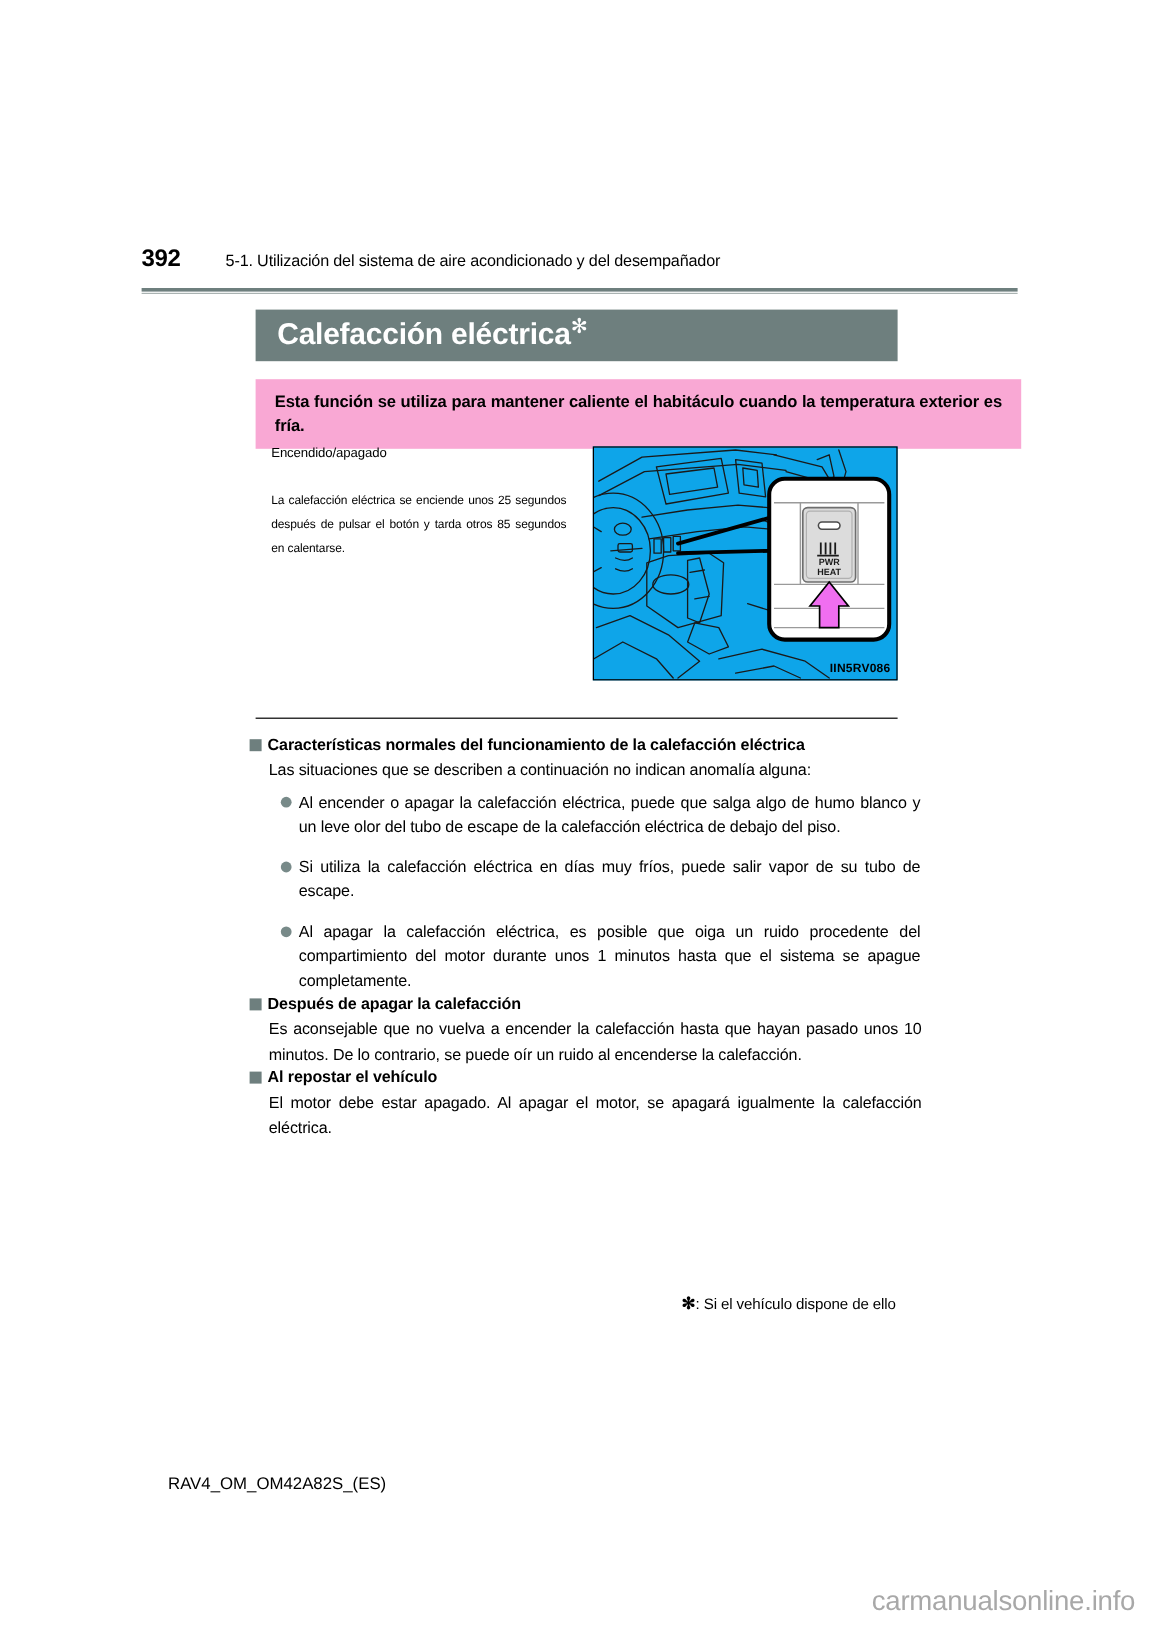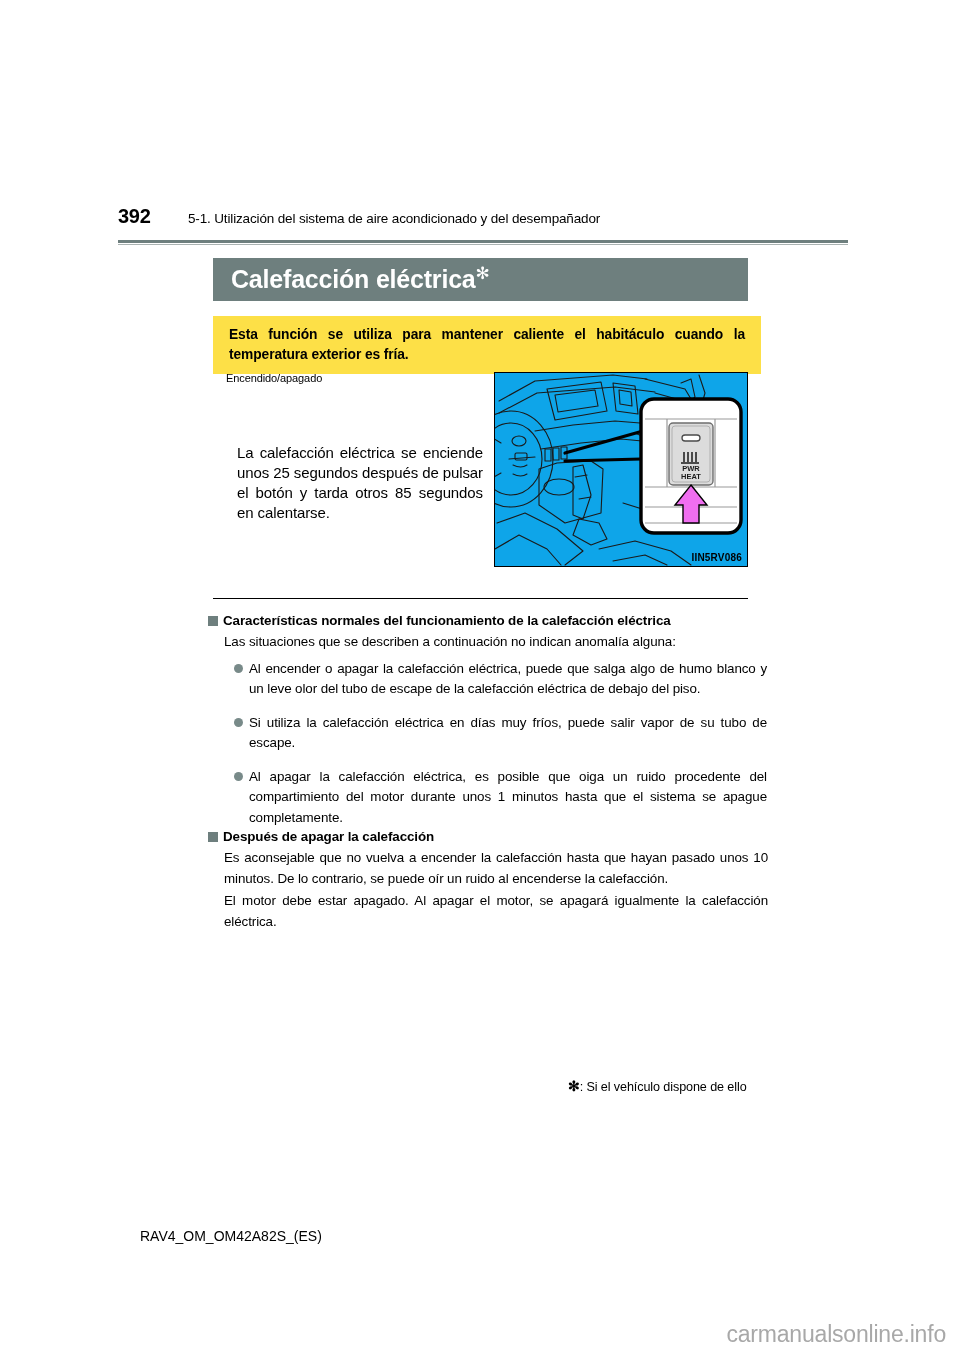--- a/index.html
+++ b/index.html
@@ -77,23 +77,23 @@
     vertical-align: super;
     line-height: 0;
     font-weight: normal;
   }
 
   
   .intro-box {
     position: absolute;
     left: 213px;
     top: 316px;
-    width: 548px;
+    width: 638px;
     min-height: 43px;
-    background: #fde047;
+    background: #f9a8d4;
     box-sizing: border-box;
     padding: 9px 16px 10px 16px;
   }
   .intro-text {
     font-size: 13.8px;
     font-weight: bold;
     line-height: 19.5px;
     text-align: justify;
     text-align-last: left;
     letter-spacing: -0.1px;
@@ -102,29 +102,28 @@
   
   .sub-head {
     position: absolute;
     left: 226px;
     top: 372px;
     font-size: 11px;
     letter-spacing: -0.1px;
   }
   .body-para {
     position: absolute;
-    left: 237px;
+    left: 226px;
     top: 408px;
     width: 246px;
-    font-size: 15px;
+    font-size: 10px;
     line-height: 20px;
     text-align: justify;
     text-align-last: left;
     letter-spacing: -0.1px;
-    margin-top: 35px;
   }
 
   
   .illus-frame {
     position: absolute;
     left: 494px;
     top: 372px;
     width: 254px;
     height: 195px;
     border: 1px solid #000000;
@@ -390,20 +389,24 @@
 
   <div>
     <div class="note-head">
       <span class="sq-marker"></span>
       <span class="note-head-text">Después de apagar la calefacción</span>
     </div>
     <div class="note-body">Es aconsejable que no vuelva a encender la calefacción hasta que hayan pasado unos 10 minutos. De lo contrario, se puede oír un ruido al encenderse la calefacción.</div>
   </div>
 
   <div>
+    <div class="note-head">
+      <span class="sq-marker"></span>
+      <span class="note-head-text">Al repostar el vehículo</span>
+    </div>
     <div class="note-body">El motor debe estar apagado. Al apagar el motor, se apagará igualmente la calefacción eléctrica.</div>
   </div>
 
 </div>
 
 <div class="footnote">
   <span class="fn-star">✻</span><span>: Si el vehículo dispone de ello</span>
 </div>
 
 <div class="page-footer">RAV4_OM_OM42A82S_(ES)</div>

